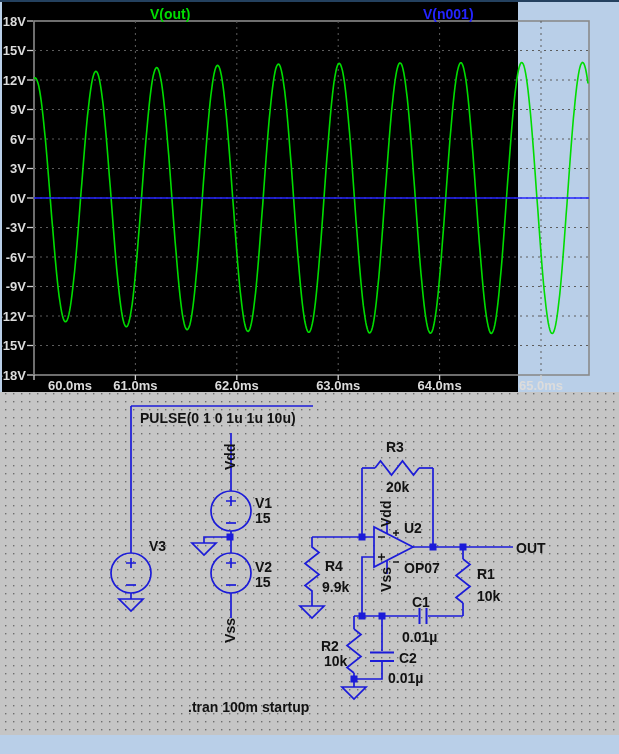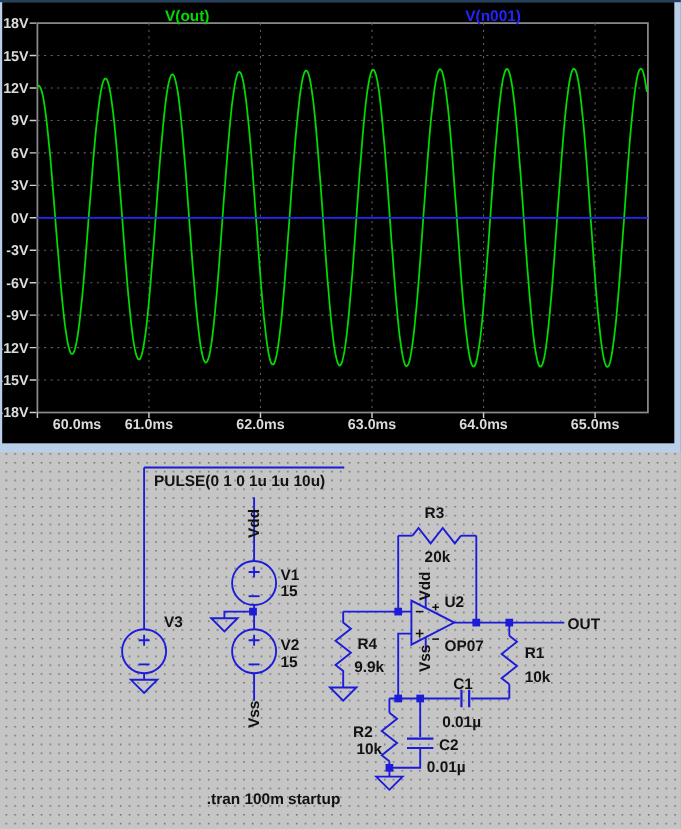--- a/index.html
+++ b/index.html
@@ -2,23 +2,23 @@
 <html><head>
 <meta charset="utf-8">
 <style>
   html,body{margin:0;padding:0;}
   body{
     width:619px;height:754px;position:relative;overflow:hidden;
     background:#b9cfe8;
     font-family:"Liberation Sans",sans-serif;
   }
   .top-border{position:absolute;left:0;top:0;width:619px;height:2px;background:#24415f;}
-  .plot-pane{position:absolute;left:2px;top:2px;width:611px;height:401px;background:#000;}
+  .plot-pane{position:absolute;left:2px;top:2px;width:516px;height:401px;background:#000;}
   .plot-pane svg{display:block;}
-  .schematic-pane{position:absolute;left:0;top:411px;width:568px;height:343px;}
+  .schematic-pane{position:absolute;left:0;top:392px;width:568px;height:343px;}
   text{font-family:"Liberation Sans",sans-serif;}
   .sch-label{font-size:14px;font-weight:bold;fill:#121212;}
   .legend{font-size:14px;font-weight:bold;}
 </style>
 </head>
 <body>
 
 <div class="top-border"></div>
 
 <div class="plot-pane">

